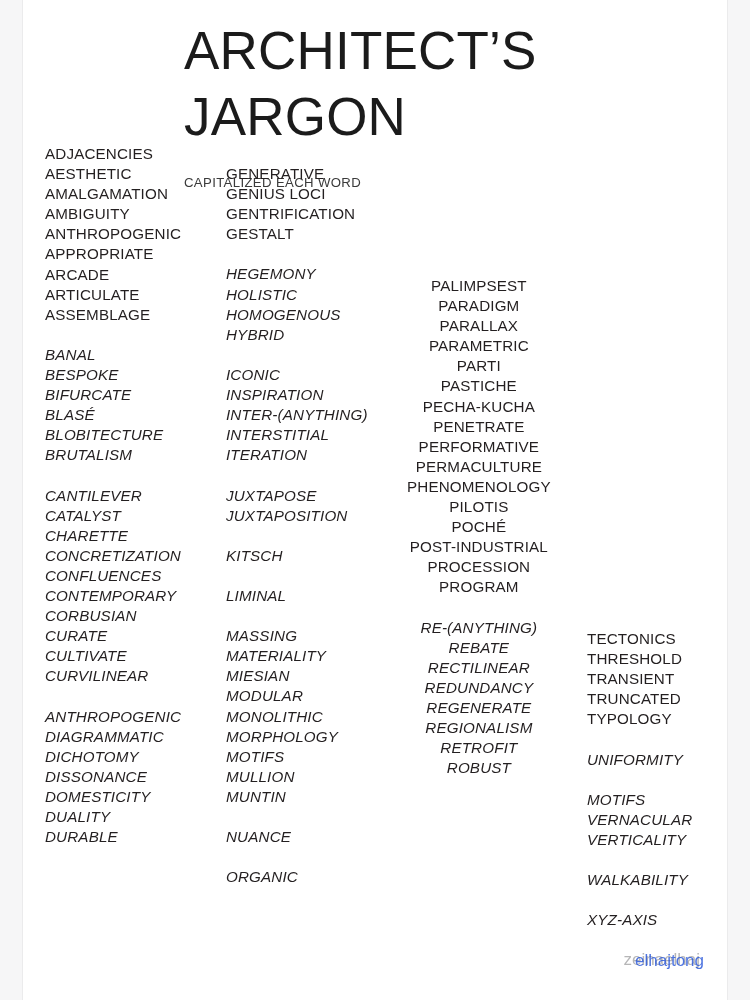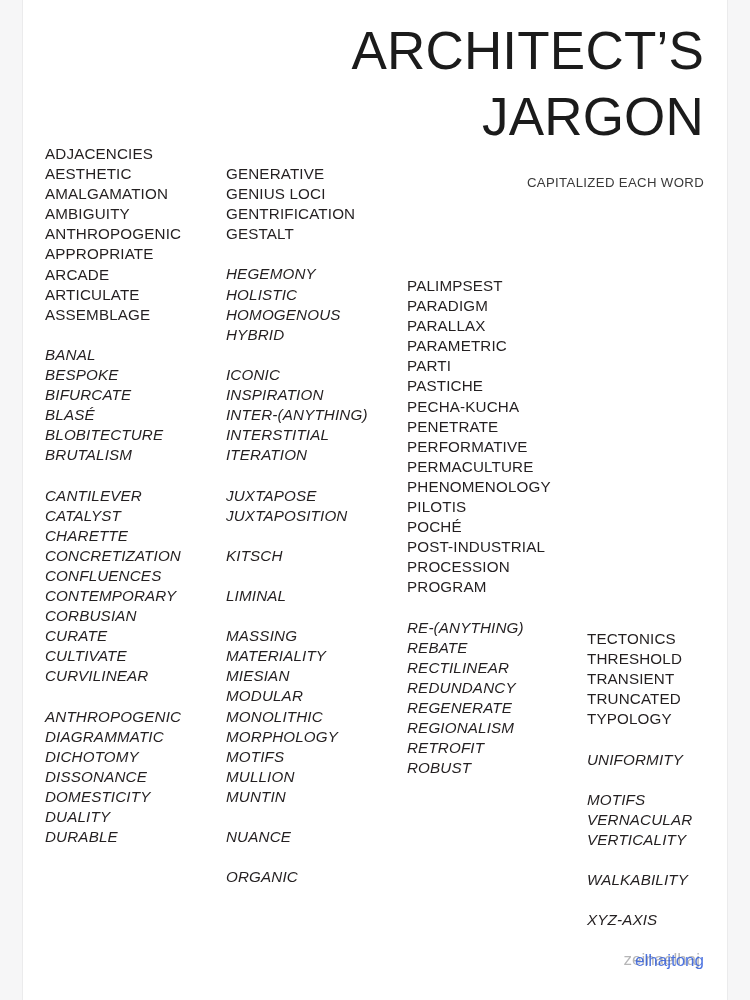--- a/index.html
+++ b/index.html
@@ -37,21 +37,20 @@
     width: 1px;
     background: #ebebec;
   }
   .edge-rule.left  { left: 22px; }
   .edge-rule.right { right: 22px; }
 
   .title-block {
     position: absolute;
     right: 46px;
     top: 18px;
-    text-align: right;
     width: 520px;
   }
   .title-line {
     display: block;
     font-size: 53px;
     line-height: 66px;
     letter-spacing: 0.2px;
     font-weight: 400;
     color: #1b1b1b;
     white-space: nowrap;
@@ -69,21 +68,21 @@
   .column {
     position: absolute;
     font-size: 15.2px;
     line-height: 20.1px;
     letter-spacing: 0.15px;
     color: #231f20;
     white-space: nowrap;
   }
   .col-1 { left: 45px;  top: 144px; }
   .col-2 { left: 226px; top: 164px; }
-  .col-3 { left: 407px; top: 276px; }
+  .col-3 { left: 407px; top: 276px; text-align: center; }
   .col-4 { left: 587px; top: 629px; }
 
   .word-group { }
   .word-group + .word-group { margin-top: 20.1px; font-style: italic; }
   .word { display: block; }
 
   .watermark {
     position: absolute;
     right: 46px;
     bottom: 29px;

